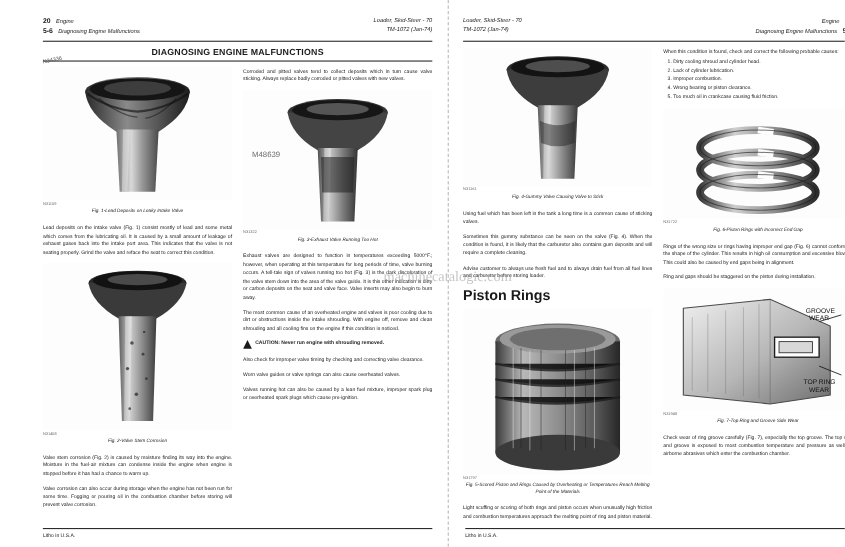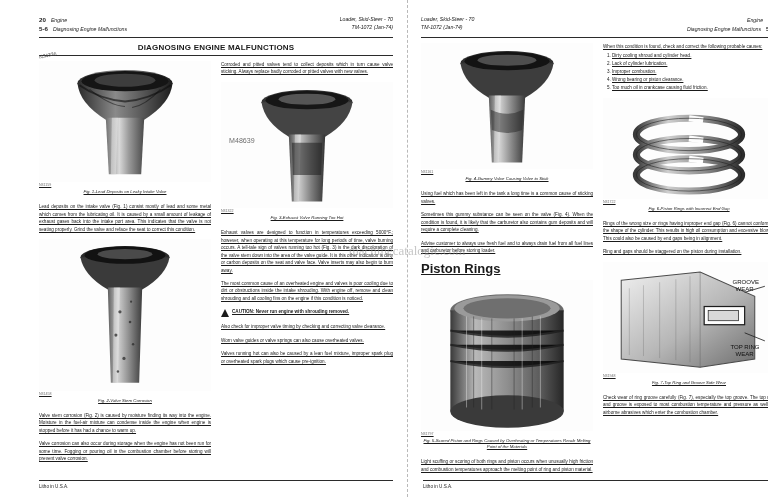--- a/index.html
+++ b/index.html
@@ -73,21 +73,20 @@
   }
   .title-rule {
     border-bottom: 1.2px solid #2b2b2b;
     margin-bottom: 5px;
   }
 
   
   .cols {
     display: flex;
     gap: 10px;
-    text-decoration: underline;
   }
   .col { width: 50%; }
   p.t {
     font-size: 4.6px;
     line-height: 1.62;
     margin: 0 0 6px 0;
     text-align: justify;
     hyphens: auto;
   }
   p.t.nm { margin-bottom: 2px; }

